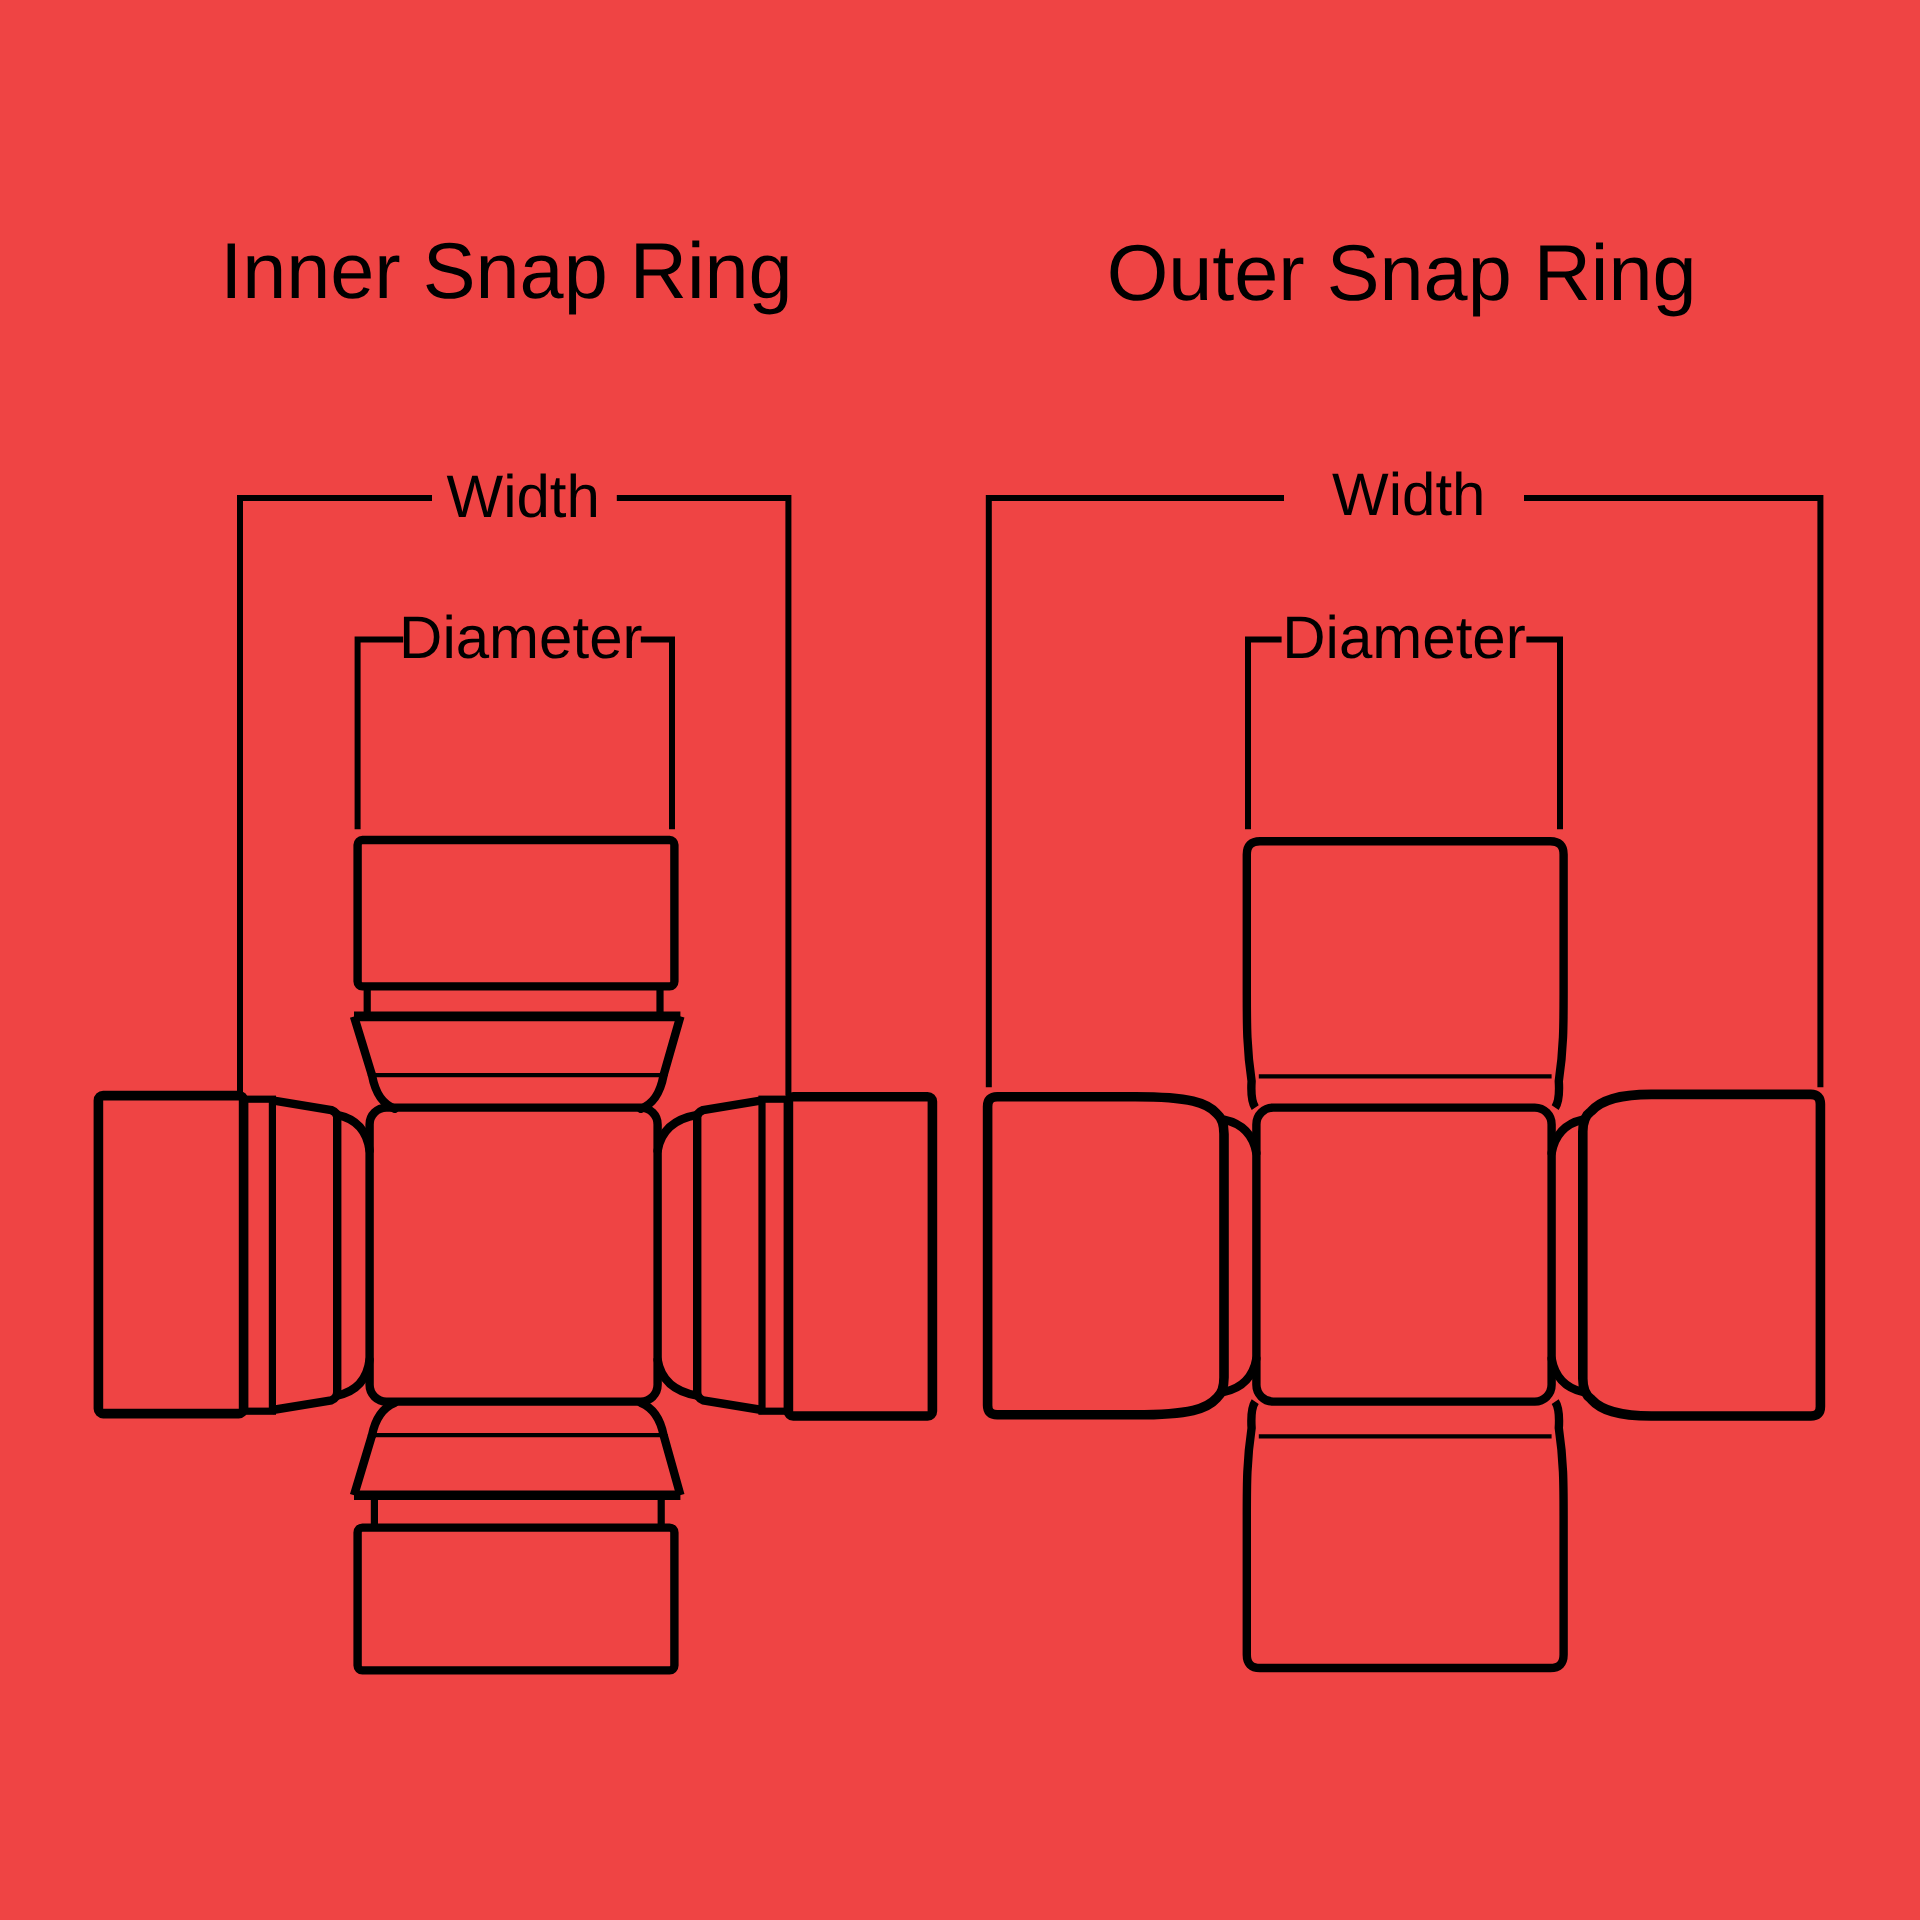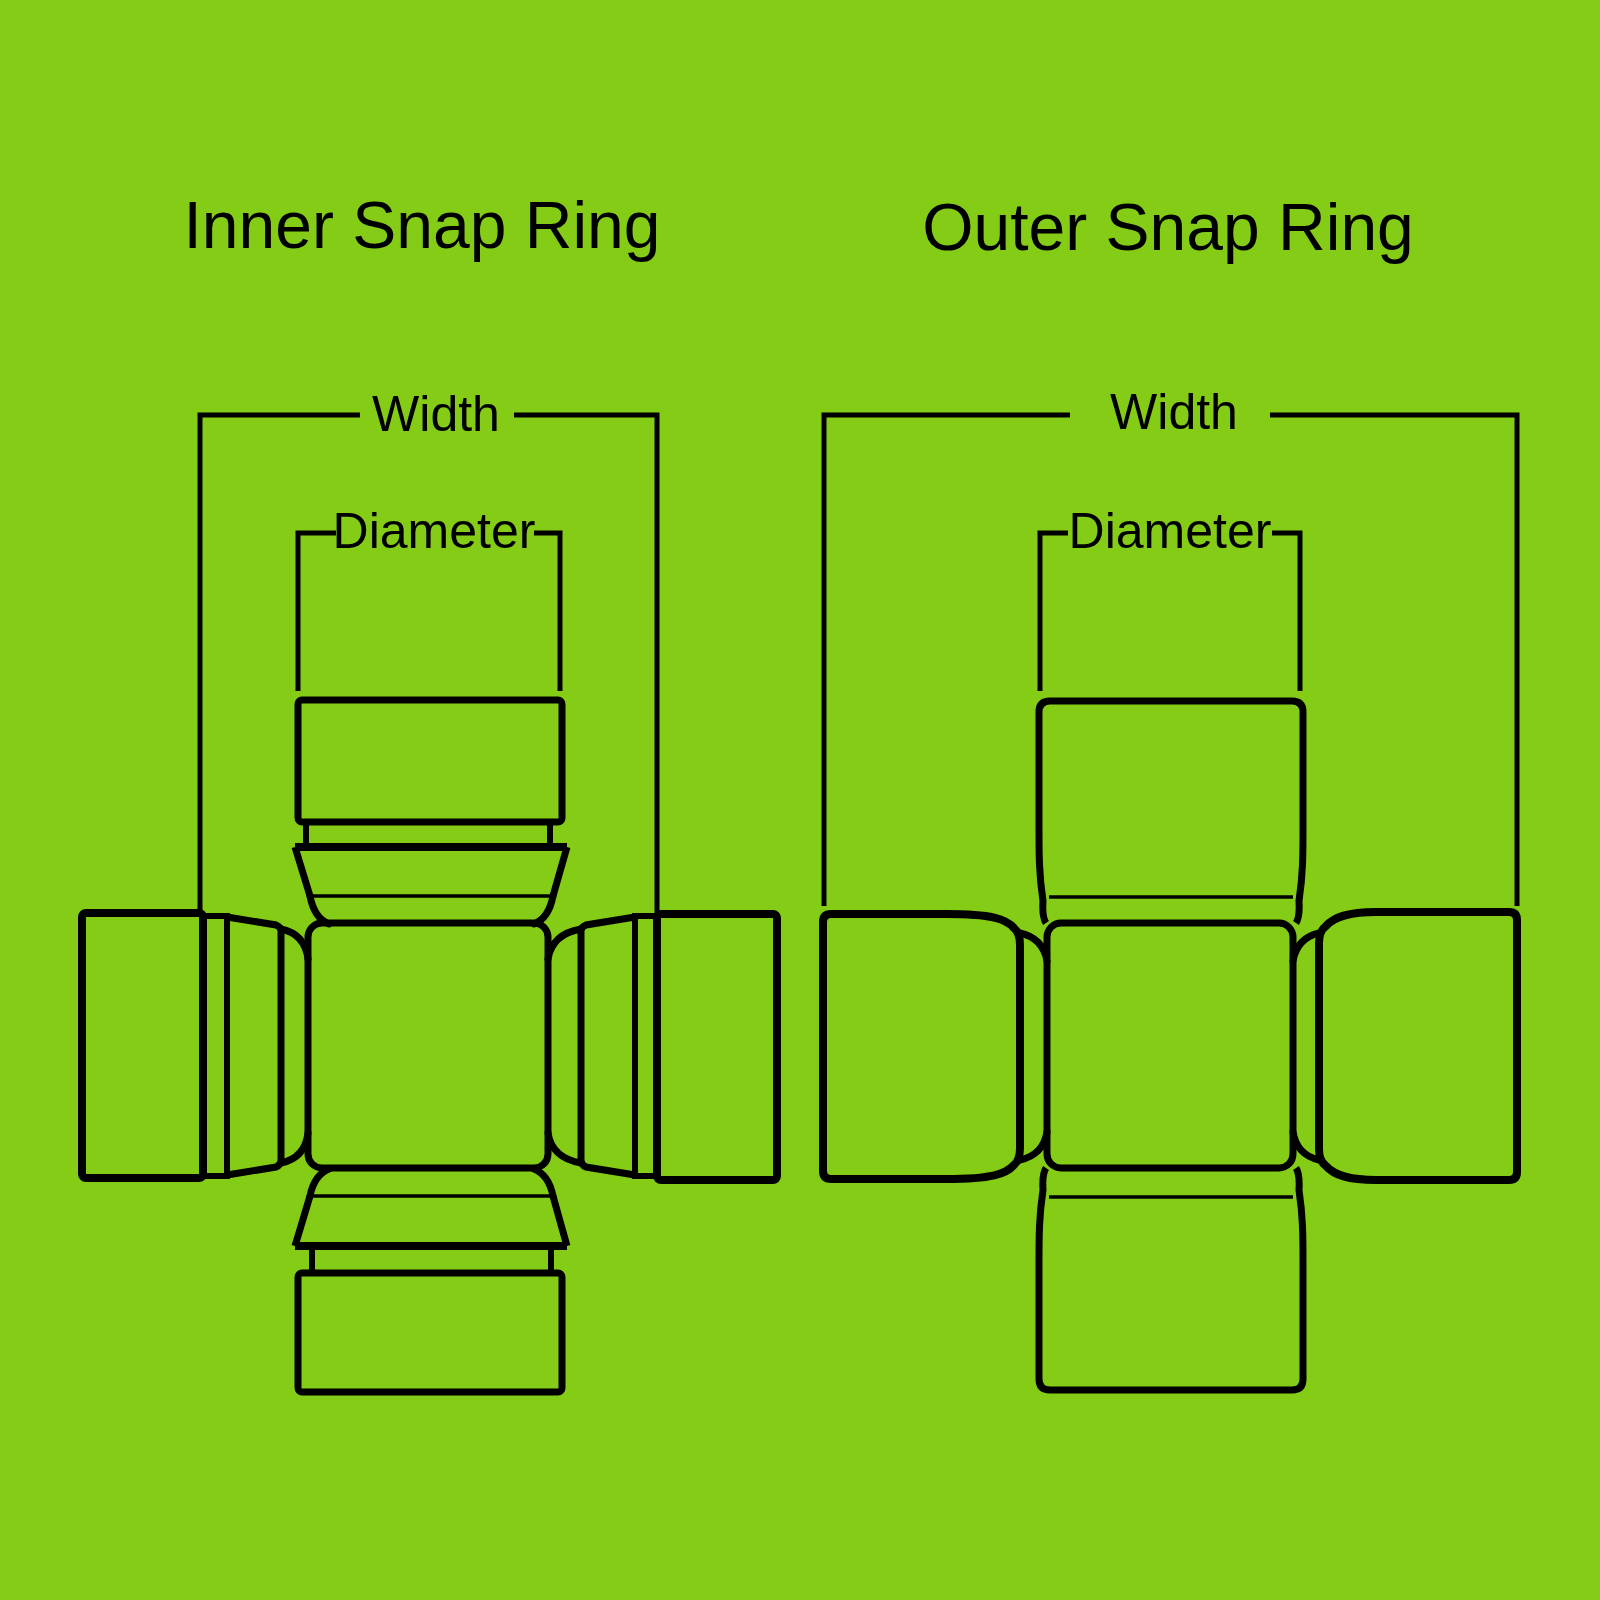--- a/index.html
+++ b/index.html
@@ -1,19 +1,19 @@
 <!DOCTYPE html>
 <html><head>
 <meta charset="utf-8">
 <style>
   html,body{margin:0;padding:0;background:#ffffff;}
   .canvas{
     position:relative;
     width:1600px;height:1600px;
-    background:#84cc16;
+    background:#ef4444;
     font-family:"Liberation Sans","DejaVu Sans",sans-serif;
     overflow:hidden;
   }
   svg{display:block;width:1600px;height:1600px;}
   .ln{fill:none;stroke:#000000;stroke-linecap:butt;stroke-linejoin:miter;}
   .s8{stroke-width:8;}
   .s7{stroke-width:7;}
   .s6{stroke-width:6;}
   .s5{stroke-width:5;}
   .s35{stroke-width:3.5;}

